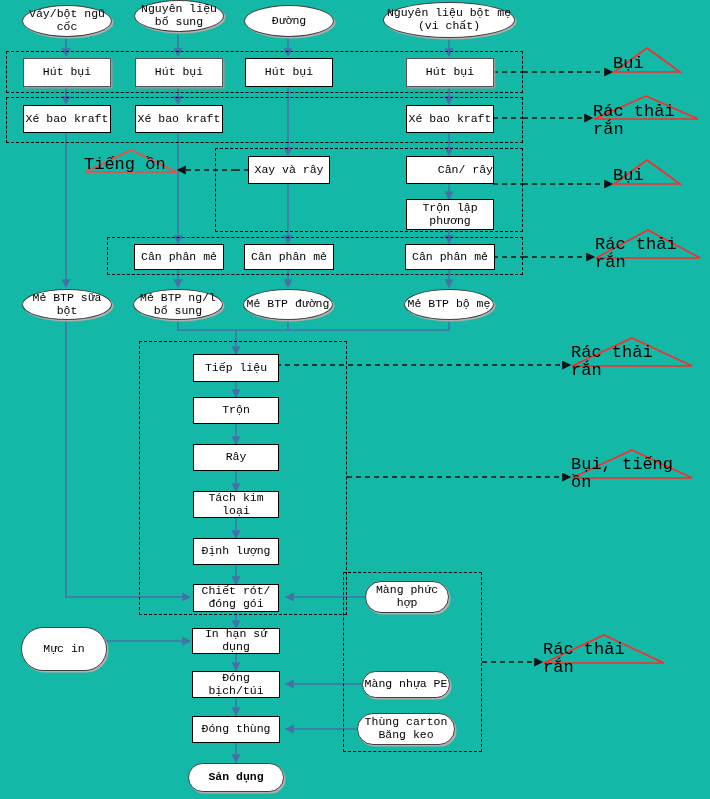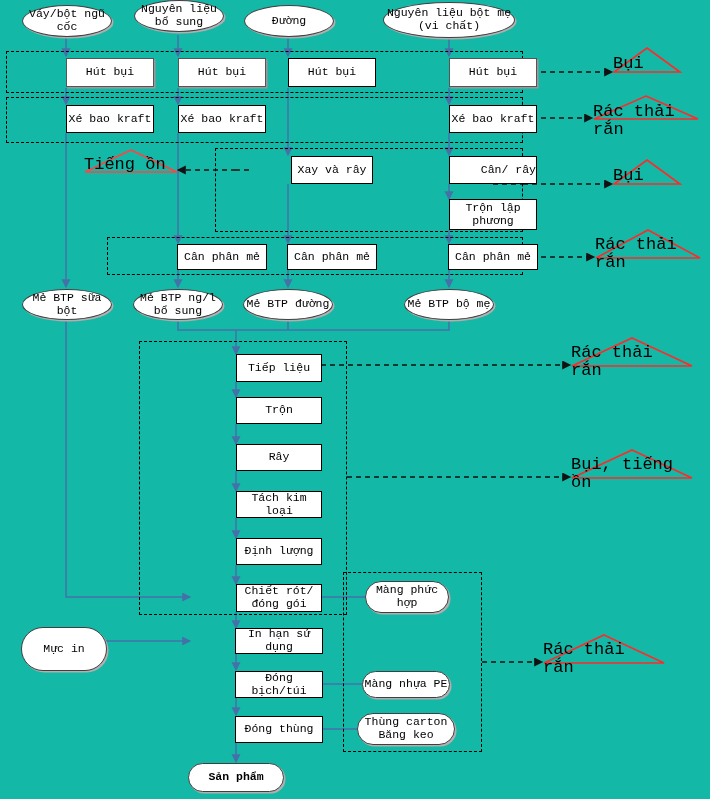--- a/index.html
+++ b/index.html
@@ -18,21 +18,20 @@
     display:flex;align-items:center;justify-content:center;
     text-align:center;
     color:#000;
     font-size:11.5px;
     line-height:1.12;
     background:#ffffff;
     z-index:3;
   }
   .rect{
     border:1.3px solid #000;
-    margin-left:43px;
   }
   .rect.shadowed{
     border:1.5px solid #555;
     box-shadow:1.5px 1.5px 0 0 #9a9a9a;
   }
   .ell{
     border:1.3px solid #3f3f3f;
     border-radius:50%/50%;
     box-shadow:1.5px 1.5px 0 0 #b0b0b0;
   }
@@ -259,21 +258,21 @@
   <div class="node rect" style="left:192px;top:628px;width:88px;height:26px;">
     <span>In hạn sử dụng</span>
   </div>
   <div class="node rect" style="left:192px;top:671px;width:88px;height:27px;">
     <span>Đóng bịch/túi</span>
   </div>
   <div class="node rect" style="left:192px;top:716px;width:88px;height:27px;">
     <span>Đóng thùng</span>
   </div>
   <div class="node pill bold" style="left:188px;top:763px;width:96px;height:29px;">
-    <span>Sản phẩm</span>
+    <span>Sản dụng</span>
   </div>
 
   <div class="node pill" style="left:21px;top:627px;width:86px;height:44px;text-align:right;">
     <span>Mực in</span>
   </div>
   <div class="node pill" style="left:365px;top:581px;width:84px;height:32px;">
     <span>Màng phức hợp</span>
   </div>
   <div class="node pill" style="left:357px;top:713px;width:98px;height:32px;">
     <span>Thùng carton Băng keo</span>

